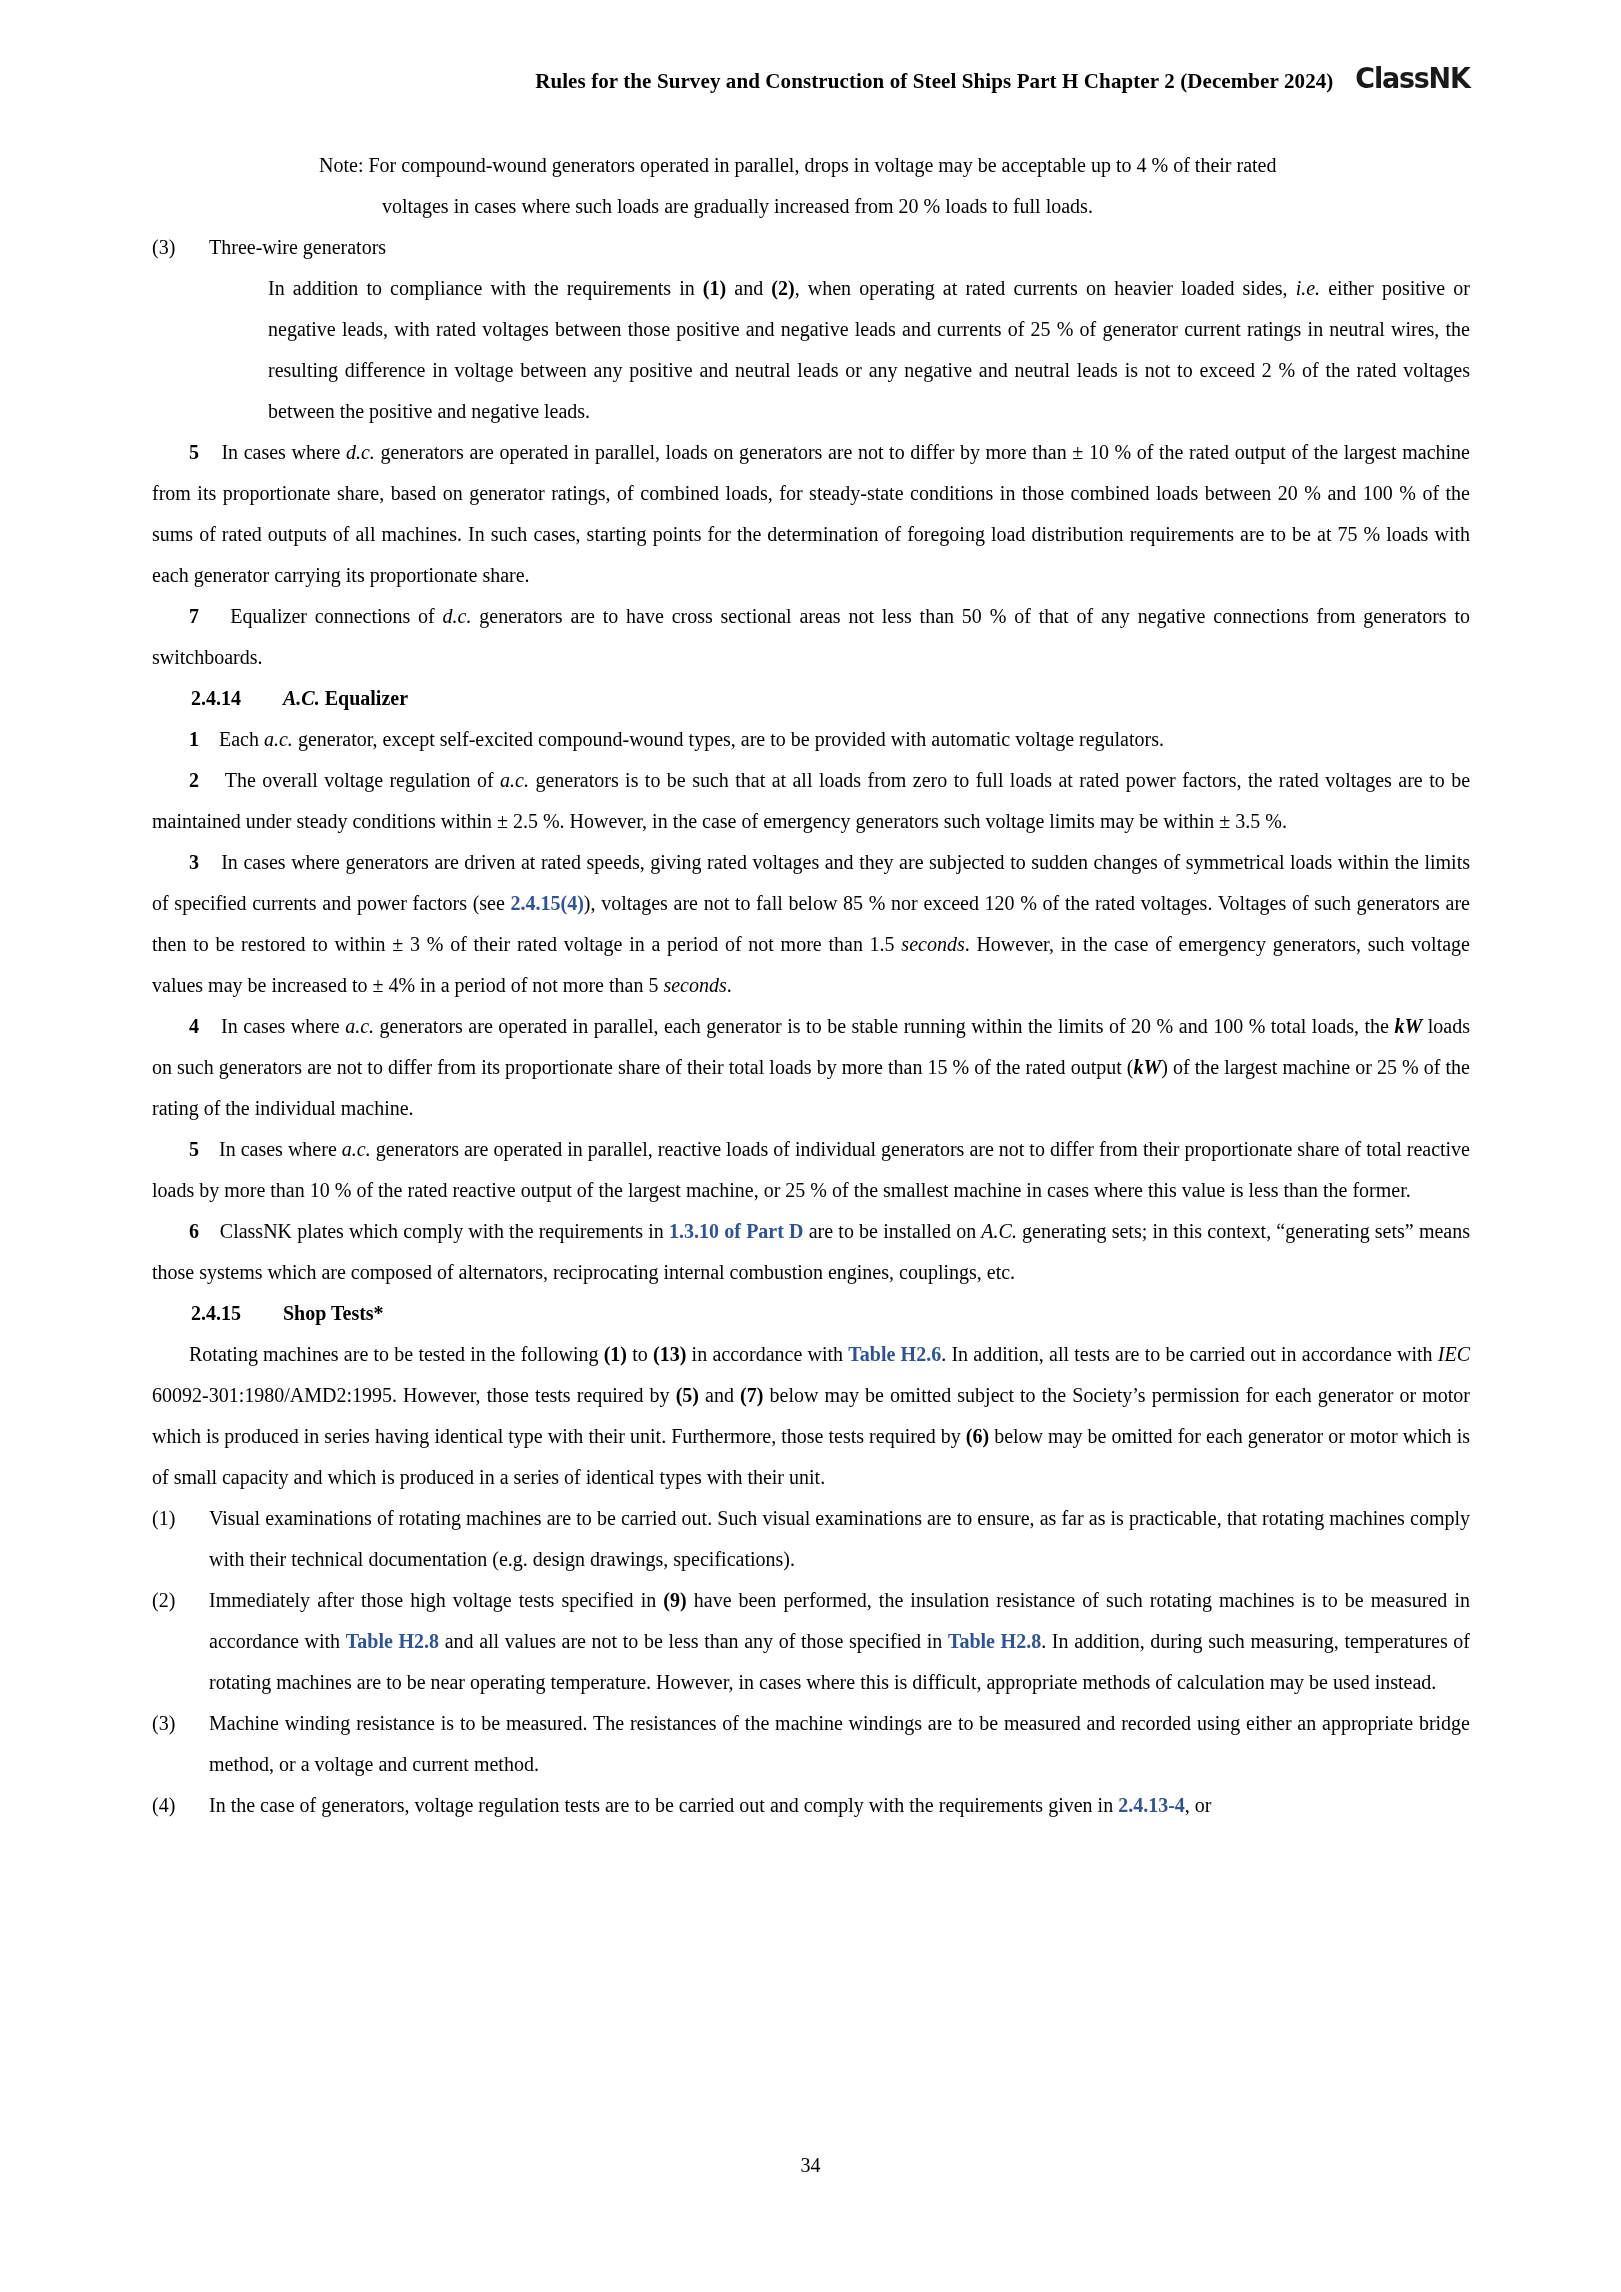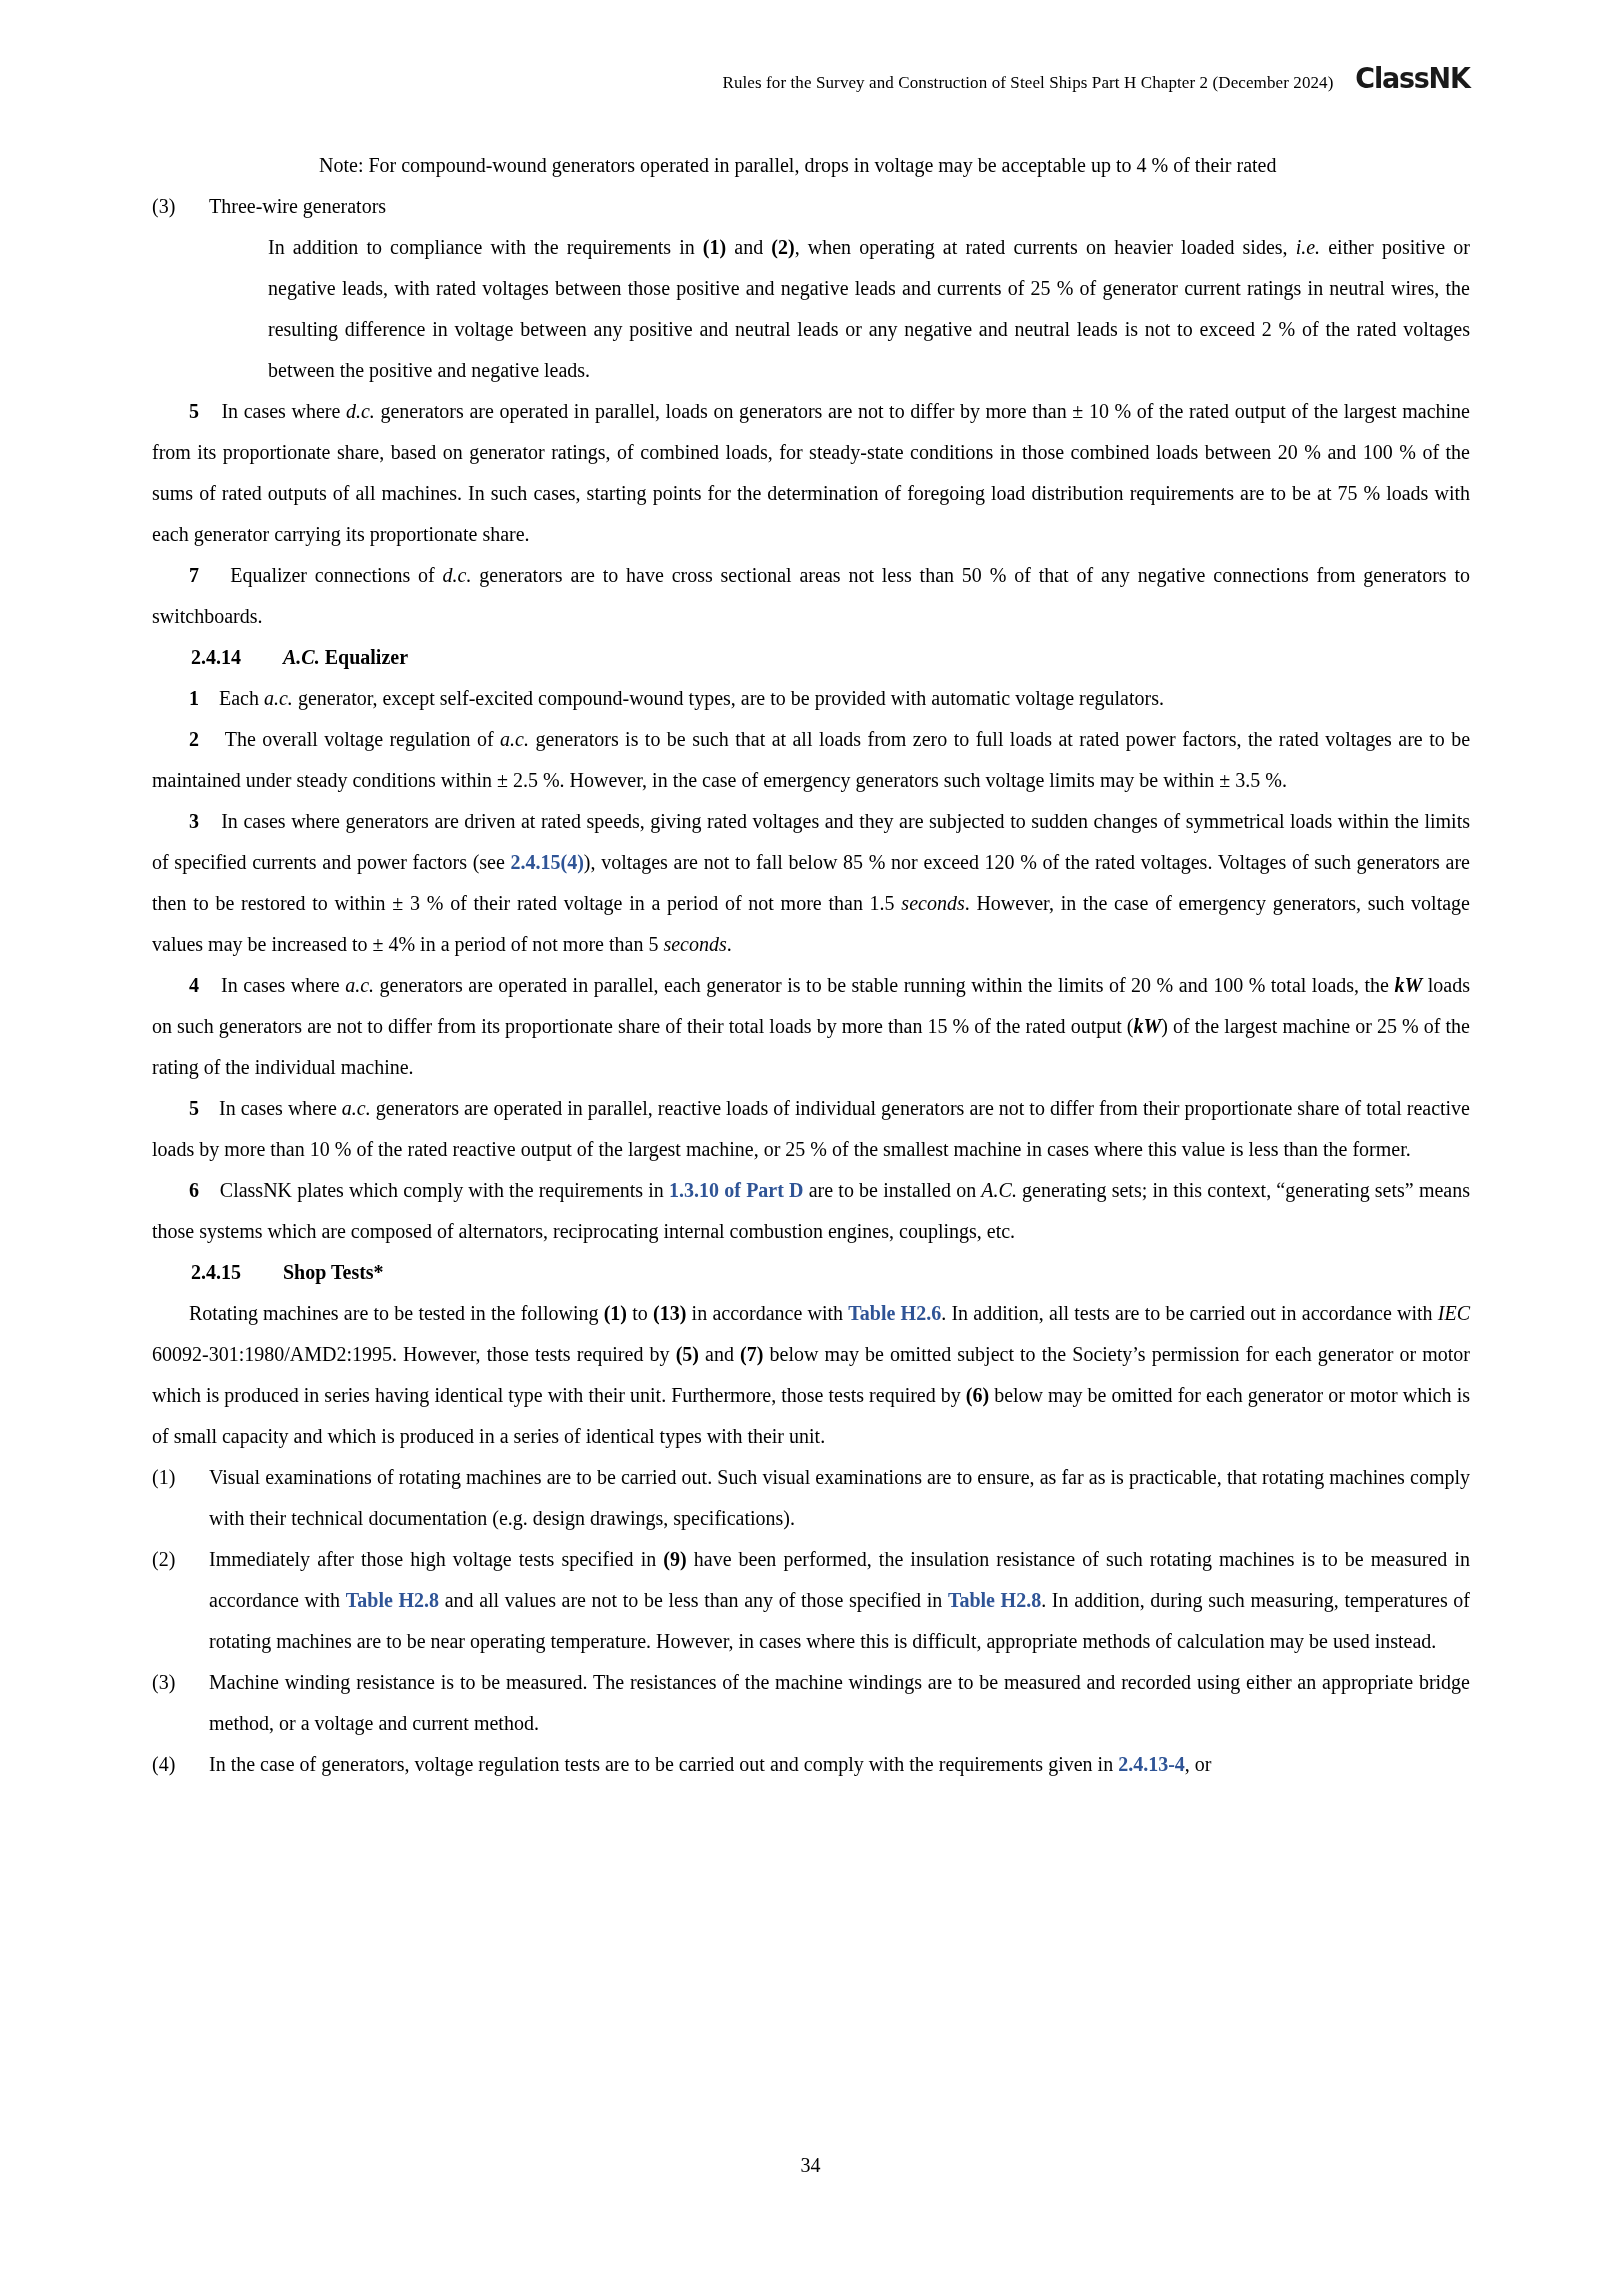--- a/index.html
+++ b/index.html
@@ -27,22 +27,22 @@
     top: 61px;
     left: 157px;
     right: 147px;
     display: flex;
     align-items: baseline;
     justify-content: flex-end;
     gap: 17.6px;
   }
   .header-title {
     font-family: "Liberation Serif", "DejaVu Serif", serif;
-    font-weight: normal;
-    font-size: 17px;
+    font-weight: bold;
+    font-size: 21px;
     letter-spacing: 0.1px;
     white-space: nowrap;
     color: #000;
   }
   .brand-logo {
     font-family: "DejaVu Sans", "Liberation Sans", sans-serif;
     font-weight: bold;
     font-size: 29px;
     letter-spacing: -1.3px;
     color: #1a1a1a;
@@ -164,20 +164,23 @@
     <span class="header-title">Rules for the Survey and Construction of Steel Ships Part H Chapter 2 (December 2024)</span>
     <span class="brand-logo">ClassNK</span>
   </div>
 
   <div class="body-area">
 
 
     <p class="note-block">
       <span>Note: For compound-wound generators operated in parallel, drops in voltage may be acceptable up to 4 % of their rated</span>
     </p>
+    <p class="note-hang">
+      <span>voltages in cases where such loads are gradually increased from 20 % loads to full loads.</span>
+    </p>
 
     <div class="list-item">
       <span class="list-marker">(3)</span>
       <span class="list-body">Three-wire generators</span>
     </div>
     <p class="subblock">
       <span>In addition to compliance with the requirements in </span><span class="b">(1)</span><span> and </span><span class="b">(2)</span><span>, when operating at rated currents on heavier loaded sides, </span><span class="i">i.e.</span><span> either positive or negative leads, with rated voltages between those positive and negative leads and currents of 25 % of generator current ratings in neutral wires, the resulting difference in voltage between any positive and neutral leads or any negative and neutral leads is not to exceed 2 % of the rated voltages between the positive and negative leads.</span>
     </p>
 
     <p class="para-num">

